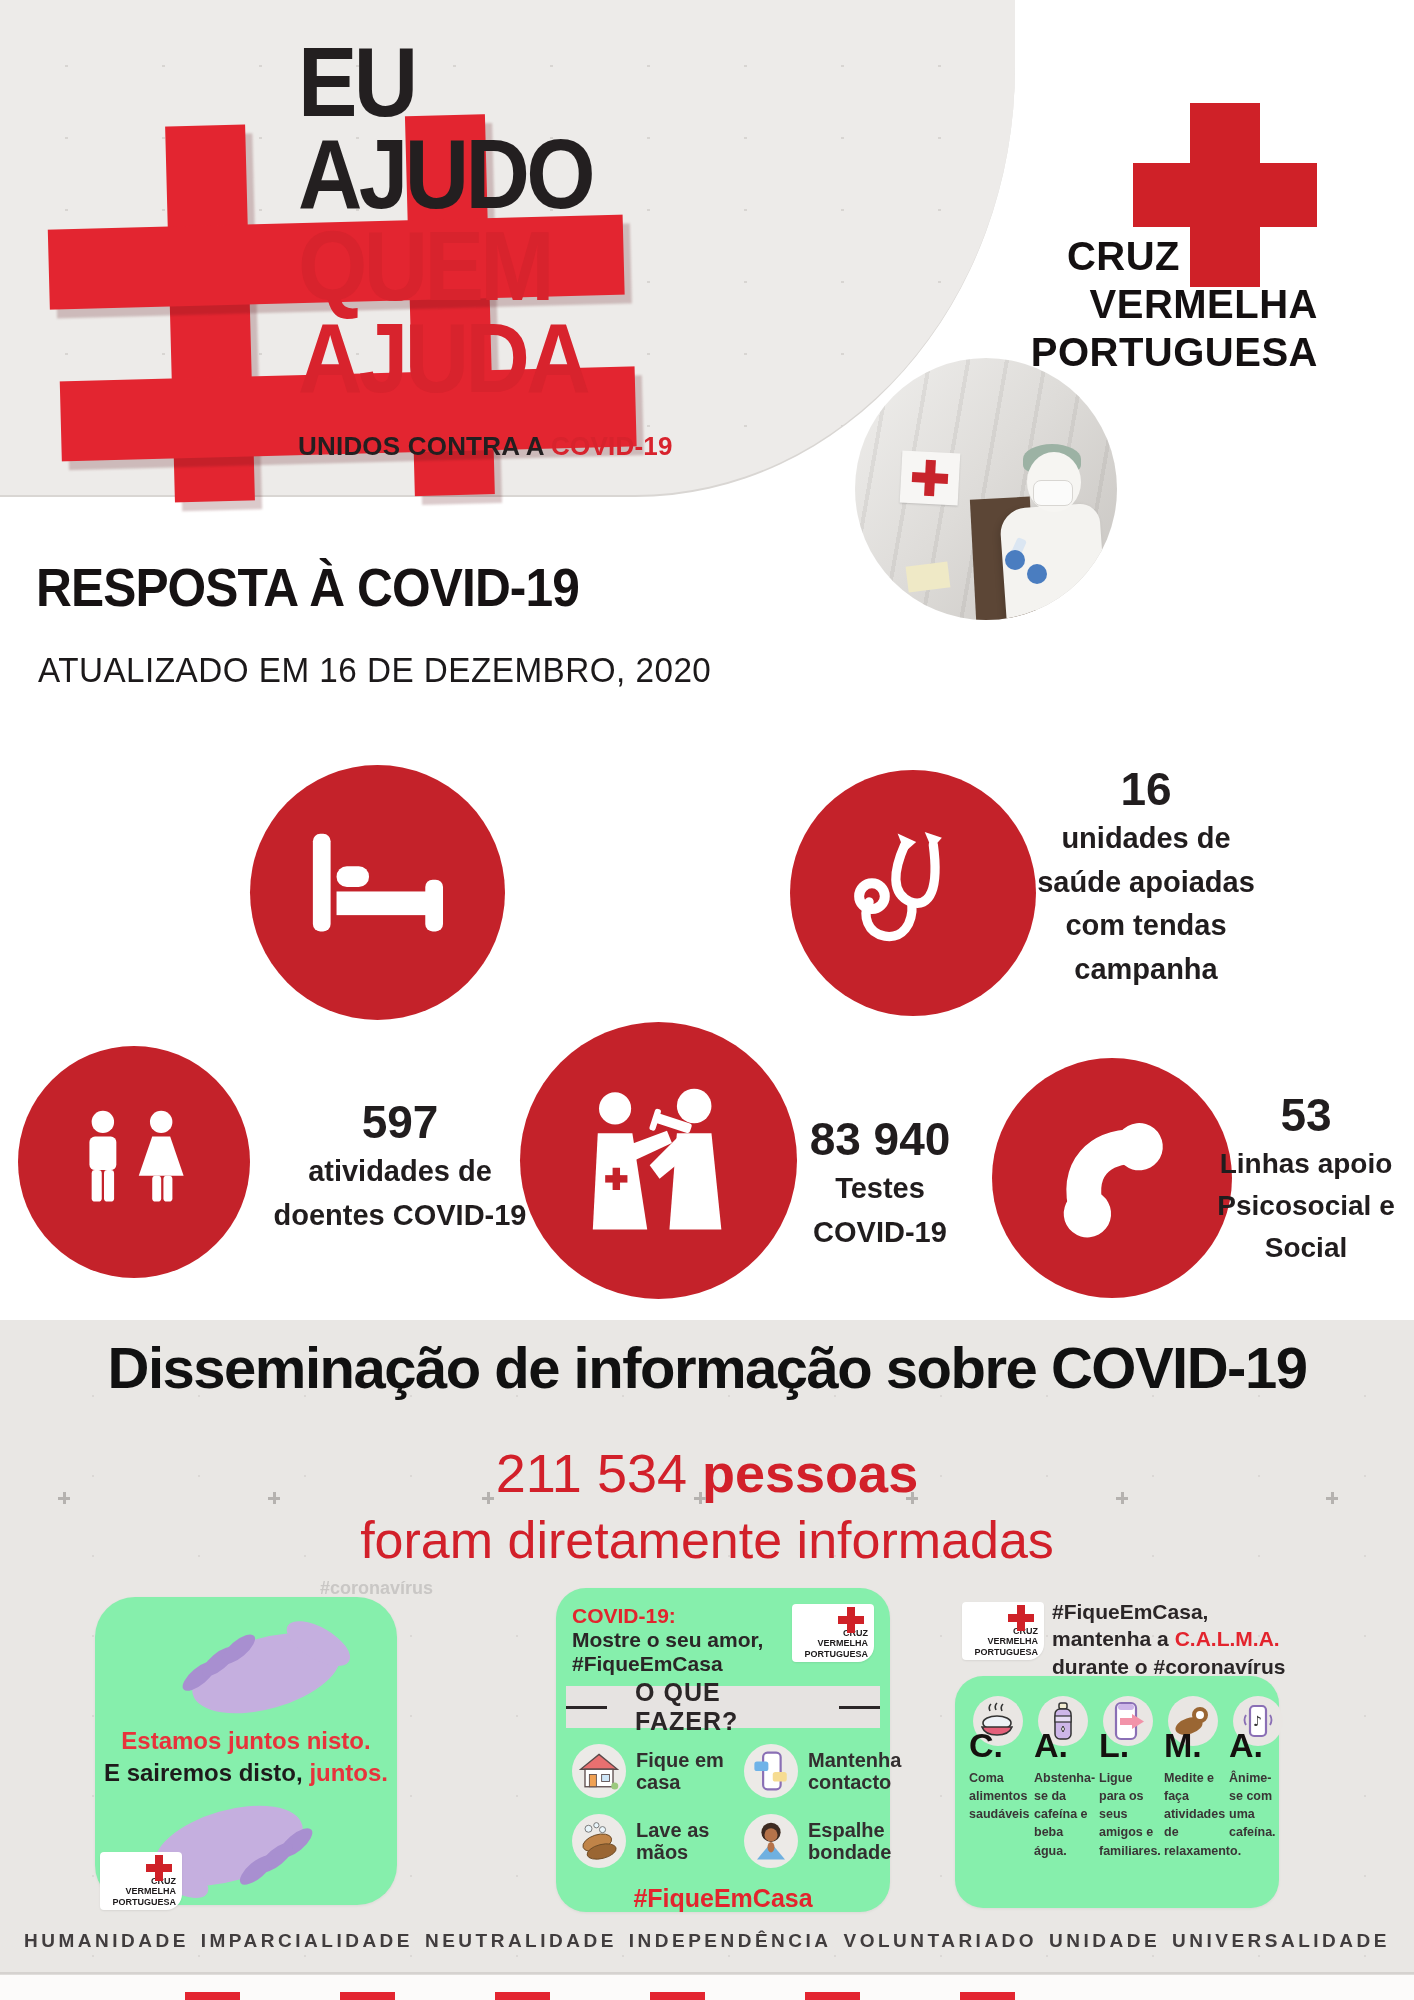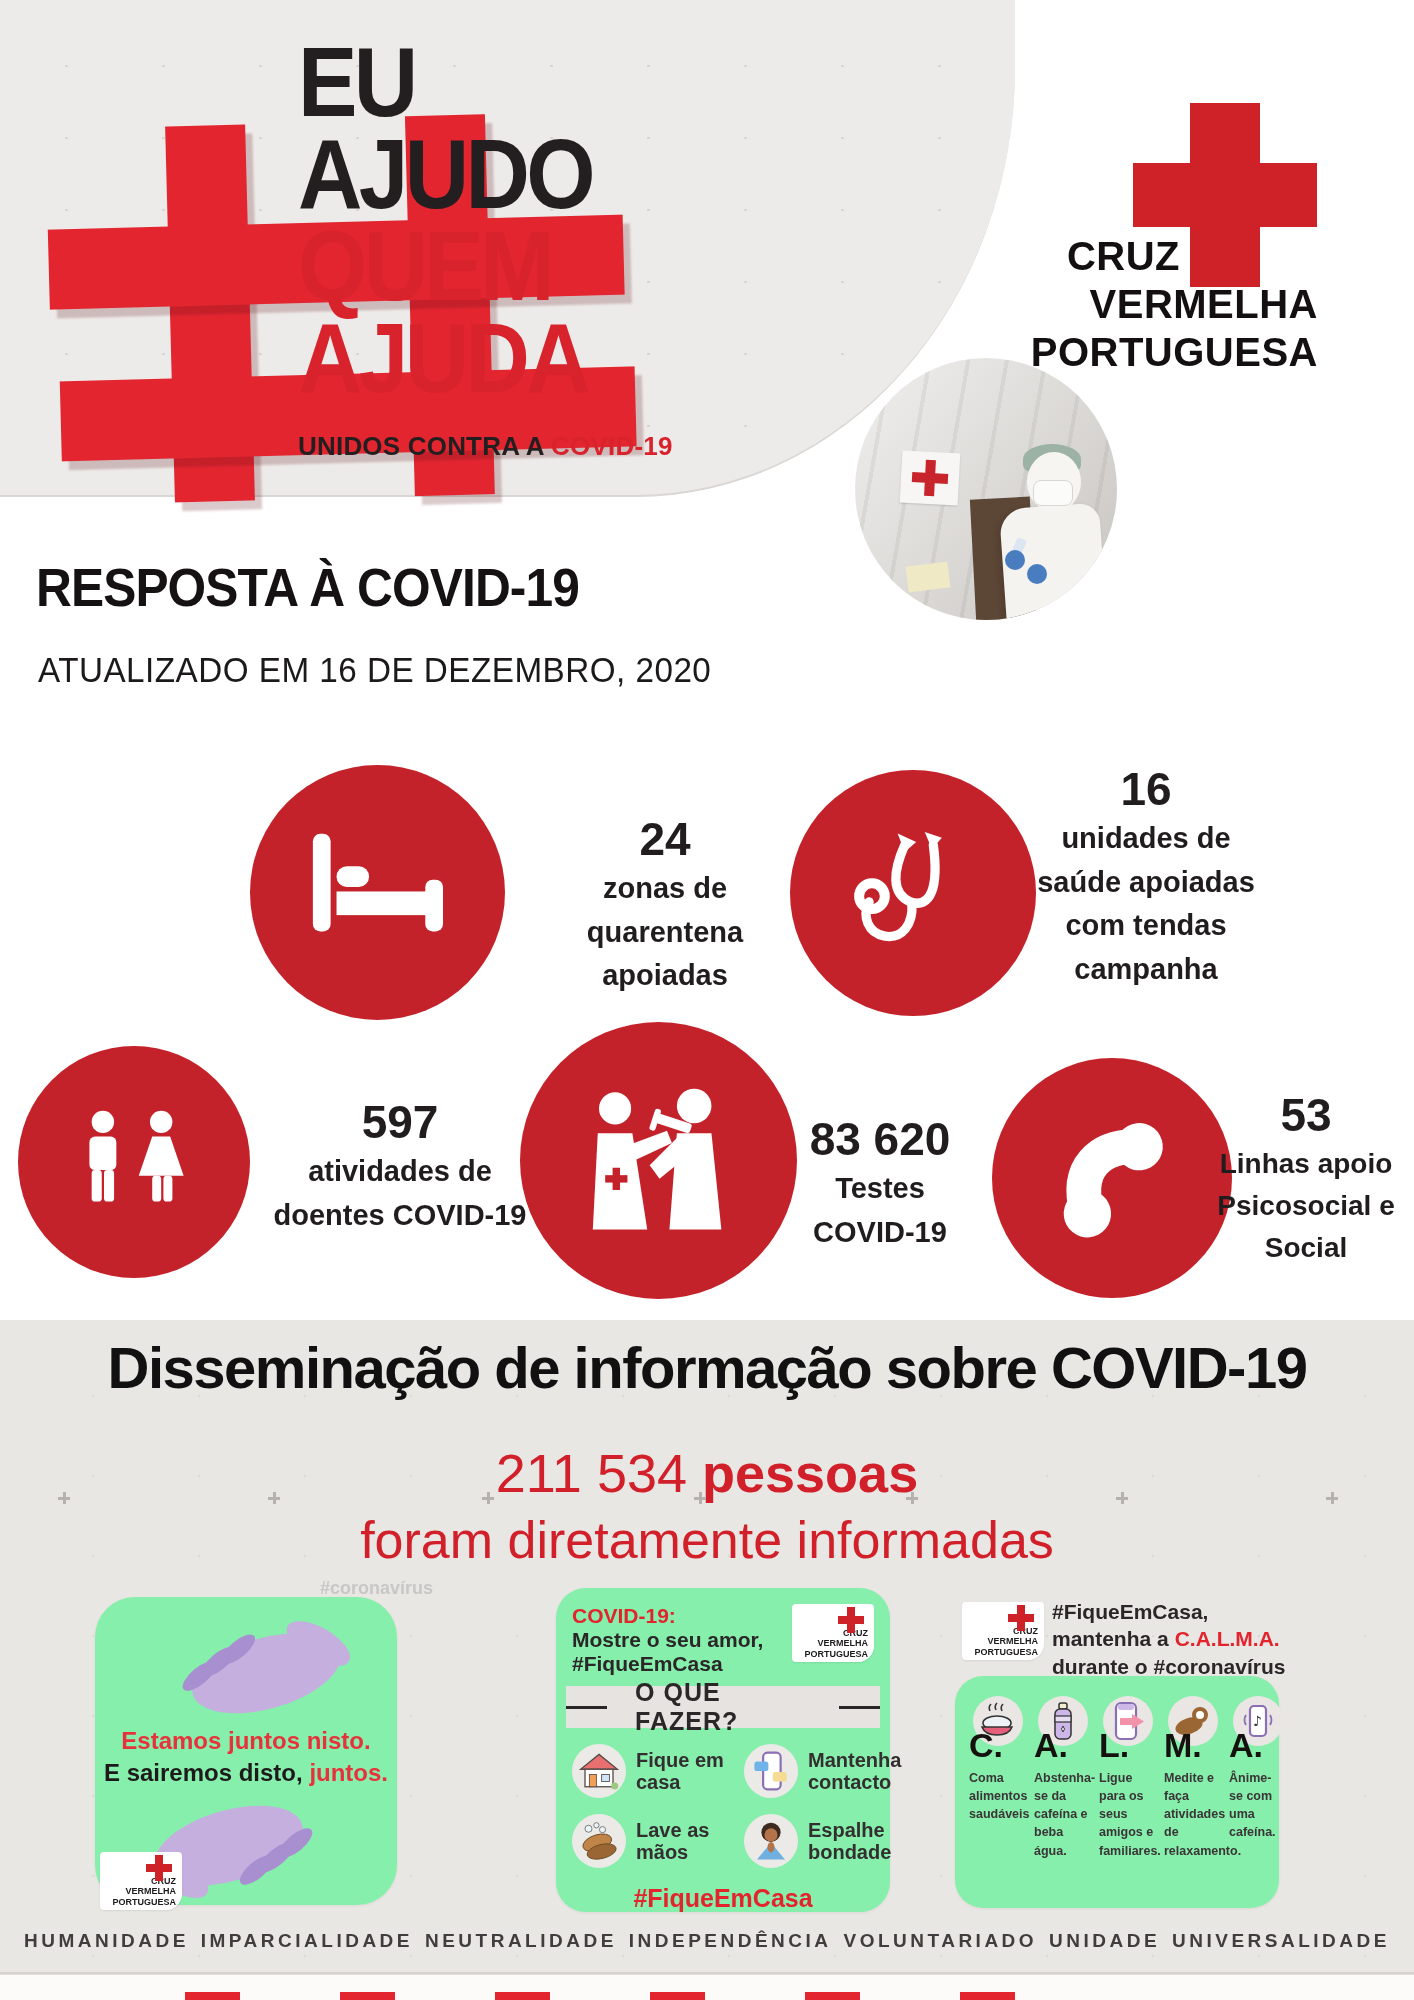--- a/index.html
+++ b/index.html
@@ -181,26 +181,20 @@
   <div class="abs resp-sub">ATUALIZADO EM 16 DE DEZEMBRO, 2020</div>
 
   <div class="abs stat-circle" style="left:250px;top:765px;width:255px;height:255px;">
     <svg viewBox="0 0 100 84" fill="#fff">
       <rect x="6" y="2" width="12" height="66" rx="5"></rect>
       <rect x="22" y="24" width="22" height="14" rx="7"></rect>
       <rect x="22" y="41" width="66" height="16"></rect>
       <rect x="82" y="33" width="12" height="35" rx="5"></rect>
     </svg>
   </div>
-  <div class="abs stat-text" style="left:545px;top:812px;width:240px;">
-    <div class="stat-value">24</div>
-    <div class="stat-line">zonas de</div>
-    <div class="stat-line">quarentena</div>
-    <div class="stat-line">apoiadas</div>
-  </div>
 
   <div class="abs stat-circle" style="left:790px;top:770px;width:246px;height:246px;">
     <svg viewBox="0 0 100 100">
       <g fill="none" stroke="#fff" stroke-width="6.5" stroke-linecap="round">
         <path d="M44 16 C36 34 34 50 48 56 C62 61 68 46 64 16"></path>
         <path d="M49 57 C50 72 42 82 30 80 C18 78 14 66 19 56"></path>
       </g>
       <circle cx="21" cy="52" r="9" fill="none" stroke="#fff" stroke-width="7"></circle>
       <polygon points="39,8 52,14 44,21" fill="#fff"></polygon>
       <polygon points="58,7 70,11 63,19" fill="#fff"></polygon>
@@ -244,21 +238,21 @@
         <rect x="62" y="26" width="30" height="8" rx="2" transform="rotate(18 77 30)"></rect>
         <rect x="60" y="18" width="5" height="18" rx="2" transform="rotate(18 62 27)"></rect>
       </g>
       <g fill="#c4222a">
         <rect x="22" y="72" width="18" height="6"></rect>
         <rect x="28" y="66" width="6" height="18"></rect>
       </g>
     </svg>
   </div>
   <div class="abs stat-text" style="left:770px;top:1112px;width:220px;">
-    <div class="stat-value">83 620</div>
+    <div class="stat-value">83 940</div>
     <div class="stat-line">Testes</div>
     <div class="stat-line">COVID-19</div>
   </div>
 
   <div class="abs stat-circle" style="left:992px;top:1058px;width:240px;height:240px;">
     <svg viewBox="0 0 100 100" style="transform:rotate(-6deg);">
       <path d="M30 74 C24 40 44 26 72 30" fill="none" stroke="#fff" stroke-width="25" stroke-linecap="round"></path>
       <circle cx="30" cy="74" r="17" fill="#fff"></circle>
       <circle cx="72" cy="30" r="17" fill="#fff"></circle>
     </svg>

